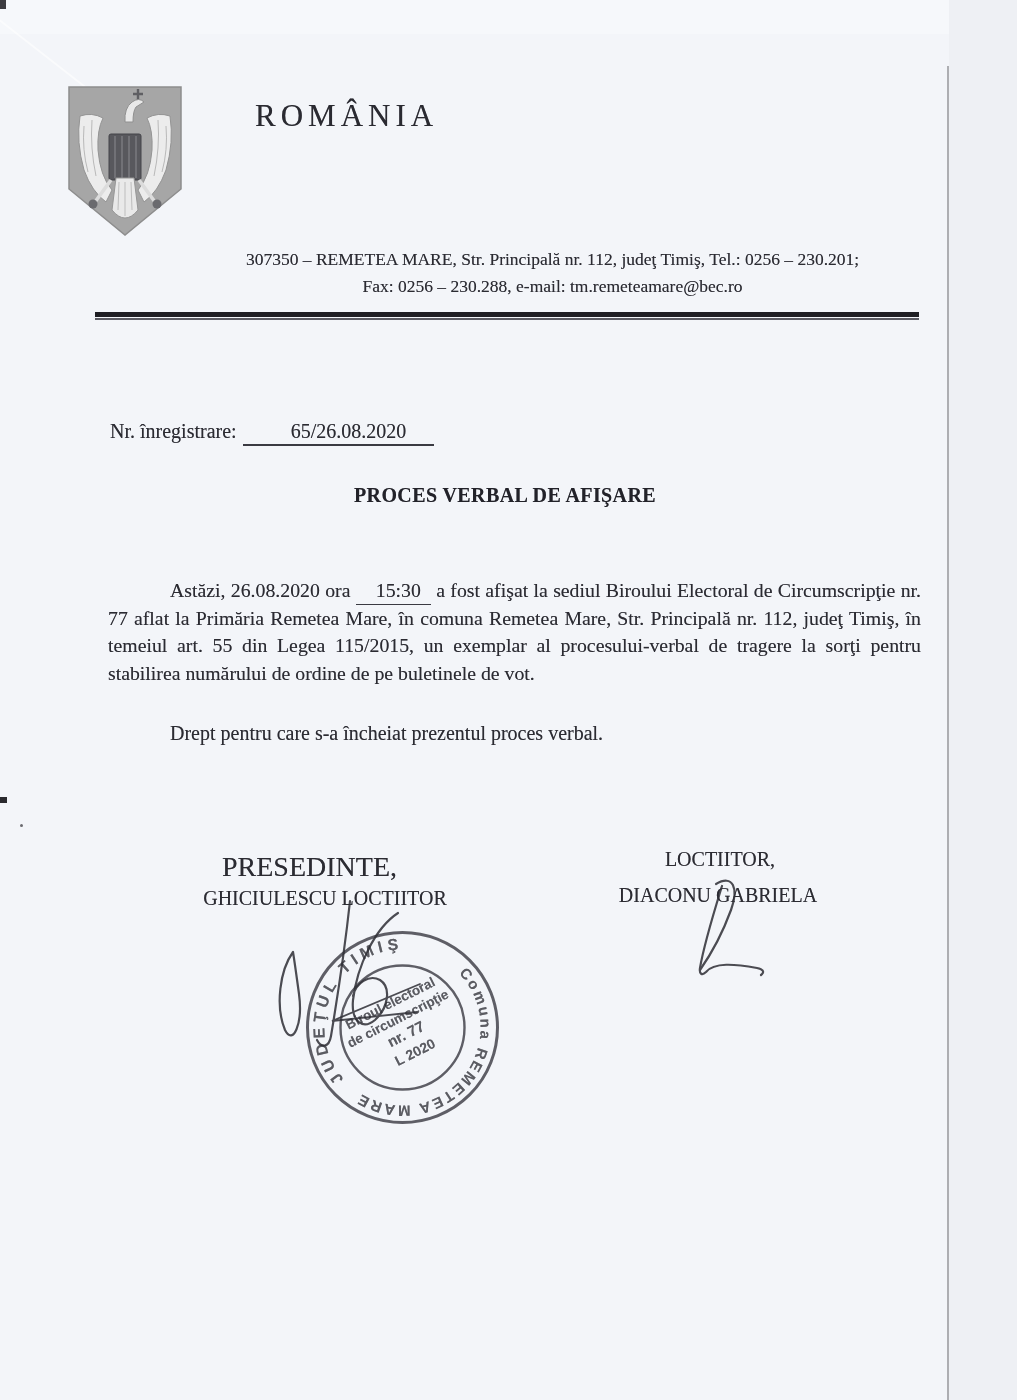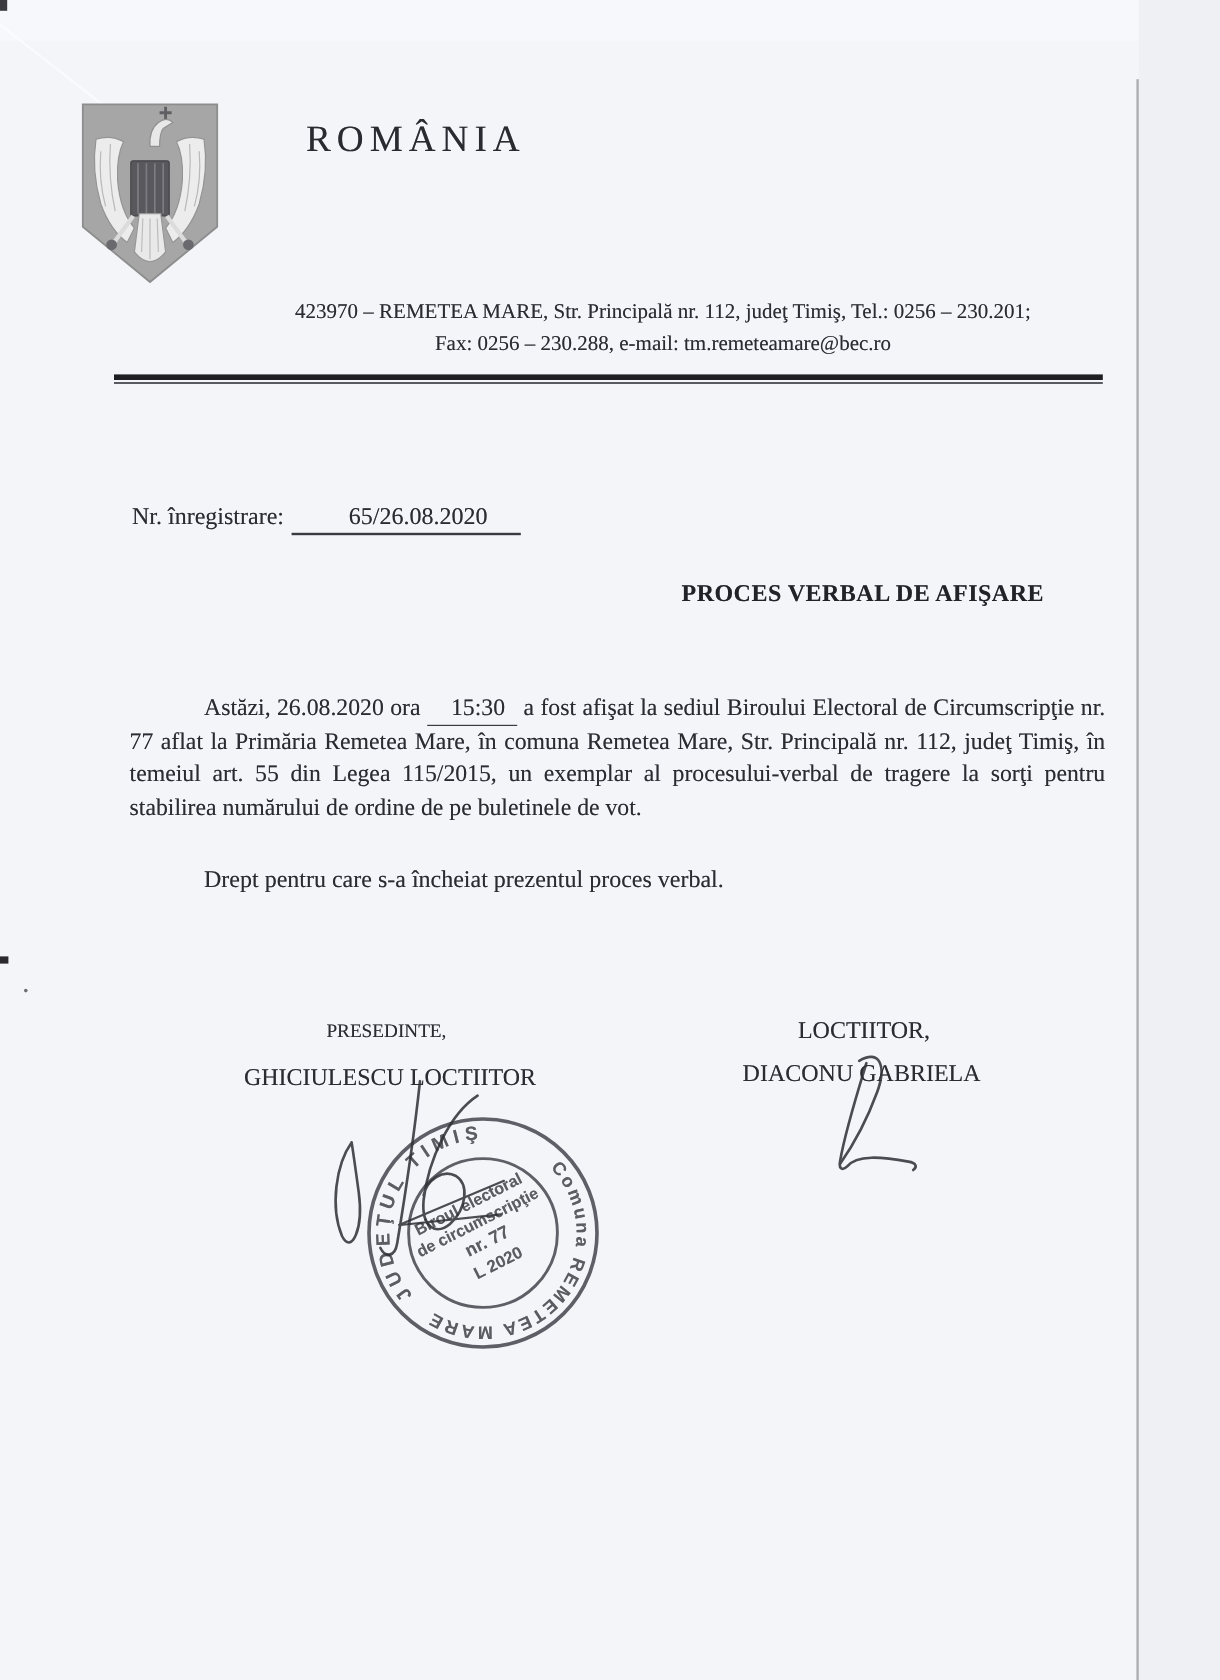--- a/index.html
+++ b/index.html
@@ -22,32 +22,32 @@
   .office{left:225px;top:149px;width:600px;text-align:center;font-size:26px;font-weight:bold;
           letter-spacing:3px;word-spacing:8px;line-height:37px;color:#23232a;}
   .address{left:175px;top:246px;width:755px;text-align:center;font-size:17.5px;line-height:27px;}
 
   .rule{left:95px;top:312px;width:824px;height:9px;
         background:linear-gradient(to bottom,#1e1e23 0 52%,rgba(0,0,0,0) 52% 72%,#5a5a62 72% 88%,rgba(0,0,0,0) 88%);}
 
   .reg{left:110px;top:420px;font-size:20px;}
   .reg .val{display:inline-block;border-bottom:2px solid #3a3a42;padding:0 28px 1px 48px;margin-left:6px;}
 
-  .doc-title{left:140px;top:484px;width:730px;text-align:right;font-size:20px;font-weight:bold;letter-spacing:.4px;color:#222229;}
+  .doc-title{left:140px;top:484px;width:730px;text-align:center;font-size:20px;font-weight:bold;letter-spacing:.4px;color:#222229;}
 
   .date-line{left:108px;top:534px;width:700px;font-size:20px;text-indent:62px;}
 
   .para{left:108px;top:577px;width:813px;font-size:19.8px;line-height:27.2px;}
   .para .jline{text-align:justify;text-align-last:justify;}
   .para .l1{text-indent:62px;}
   .time{display:inline-block;border-bottom:1.8px solid #3a3a42;padding:0 10px 0 20px;text-indent:0;}
 
   .closing{left:108px;top:722px;width:700px;font-size:20px;text-indent:62px;}
 
-  .sig-role-left{left:222px;top:851px;width:200px;text-align:center;font-size:16px;}
+  .sig-role-left{left:222px;top:851px;width:200px;text-align:left;font-size:28px;}
   .sig-name-left{left:170px;top:887px;width:310px;text-align:center;font-size:20px;}
   .sig-role-right{left:622px;top:848px;width:196px;text-align:center;font-size:20px;}
   .sig-name-right{left:598px;top:884px;width:240px;text-align:center;font-size:20px;}
 
   .coa{left:66px;top:84px;}
   .stamp{left:294px;top:919px;}
   .sig1{left:255px;top:888px;}
   .sig2{left:665px;top:868px;}
 
   .stamp text{font-family:"Liberation Sans", sans-serif;font-weight:bold;fill:#47474e;}
@@ -85,21 +85,21 @@
     <circle cx="91" cy="120" r="4.5" fill="#6a6a6e"></circle>
 
     <path d="M50 94 L68 94 L72 126 Q59 142 46 126 Z" fill="#e9e9e9" stroke="#979797" stroke-width="1"></path>
     <path d="M53 98 L52 126 M59 98 L59 132 M65 98 L66 126" stroke="#bdbdbd" stroke-width="1" fill="none"></path>
   </svg>
 
   <div class="abs country">ROMÂNIA</div>
 
 
   <div class="abs address">
-    <div>423970 – REMETEA MARE, Str. Principală nr. 112,  judeţ Timiş, Tel.: 0256 – 230.201;</div>
+    <div>307350 – REMETEA MARE, Str. Principală nr. 112,  judeţ Timiş, Tel.: 0256 – 230.201;</div>
     <div>Fax: 0256 – 230.288, e-mail: tm.remeteamare@bec.ro</div>
   </div>
 
   <div class="abs rule"></div>
 
   <div class="abs reg">
     <span>Nr. înregistrare:</span><span class="val">65/26.08.2020</span>
   </div>
 
   <div class="abs doc-title">PROCES VERBAL DE AFIŞARE</div>

